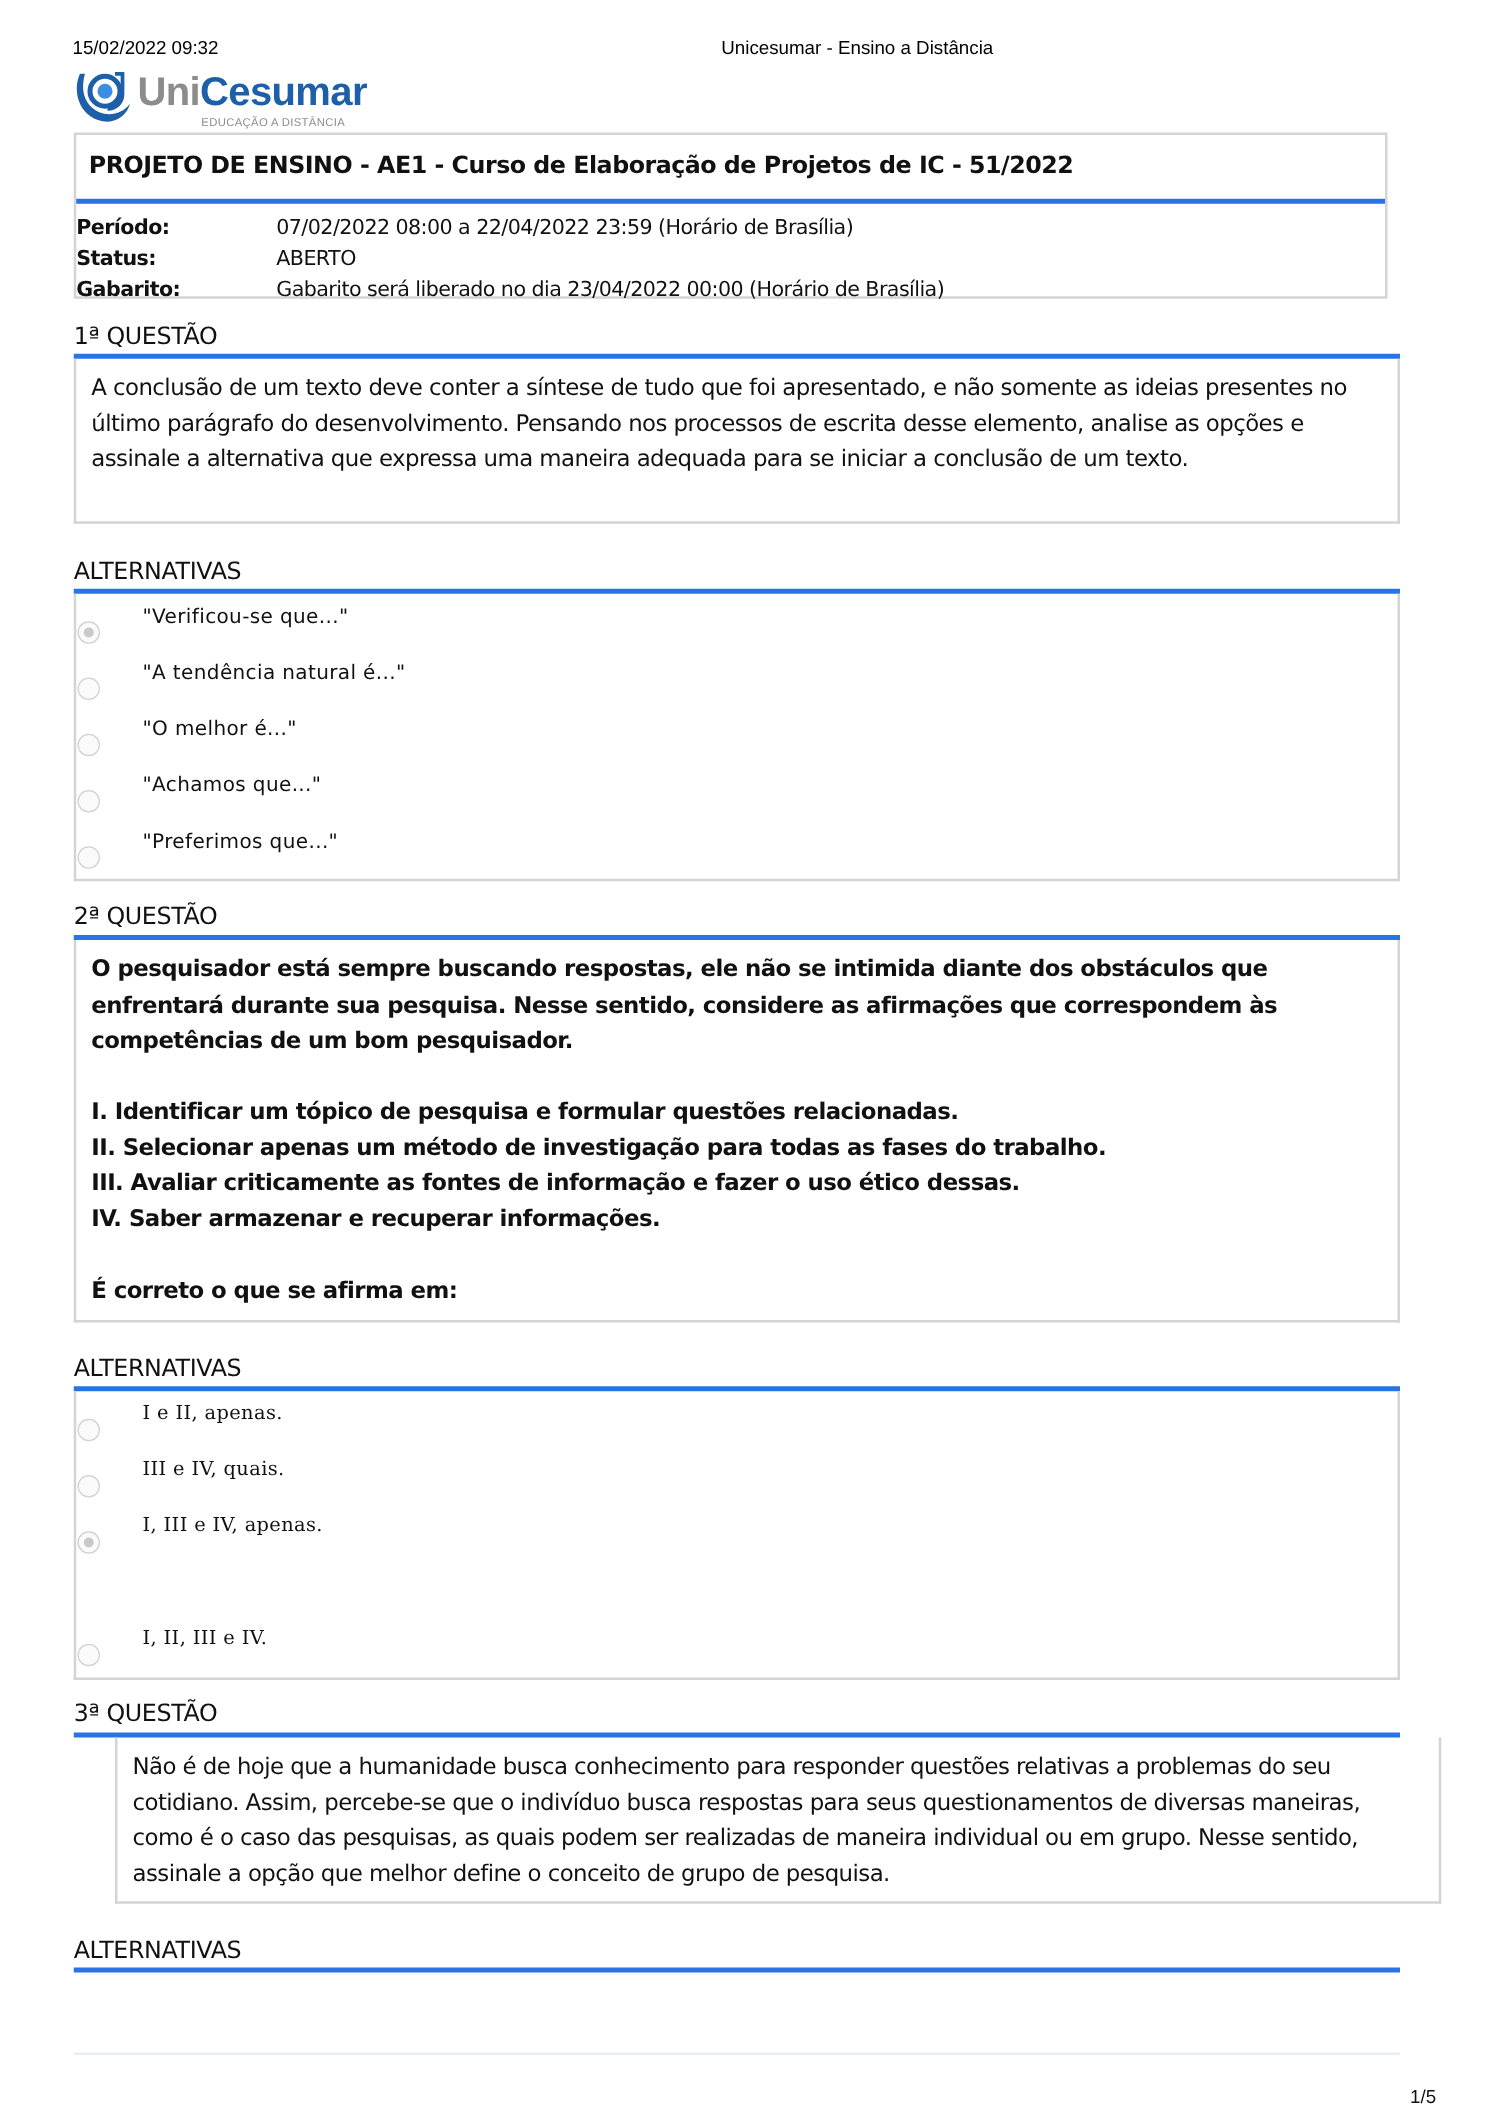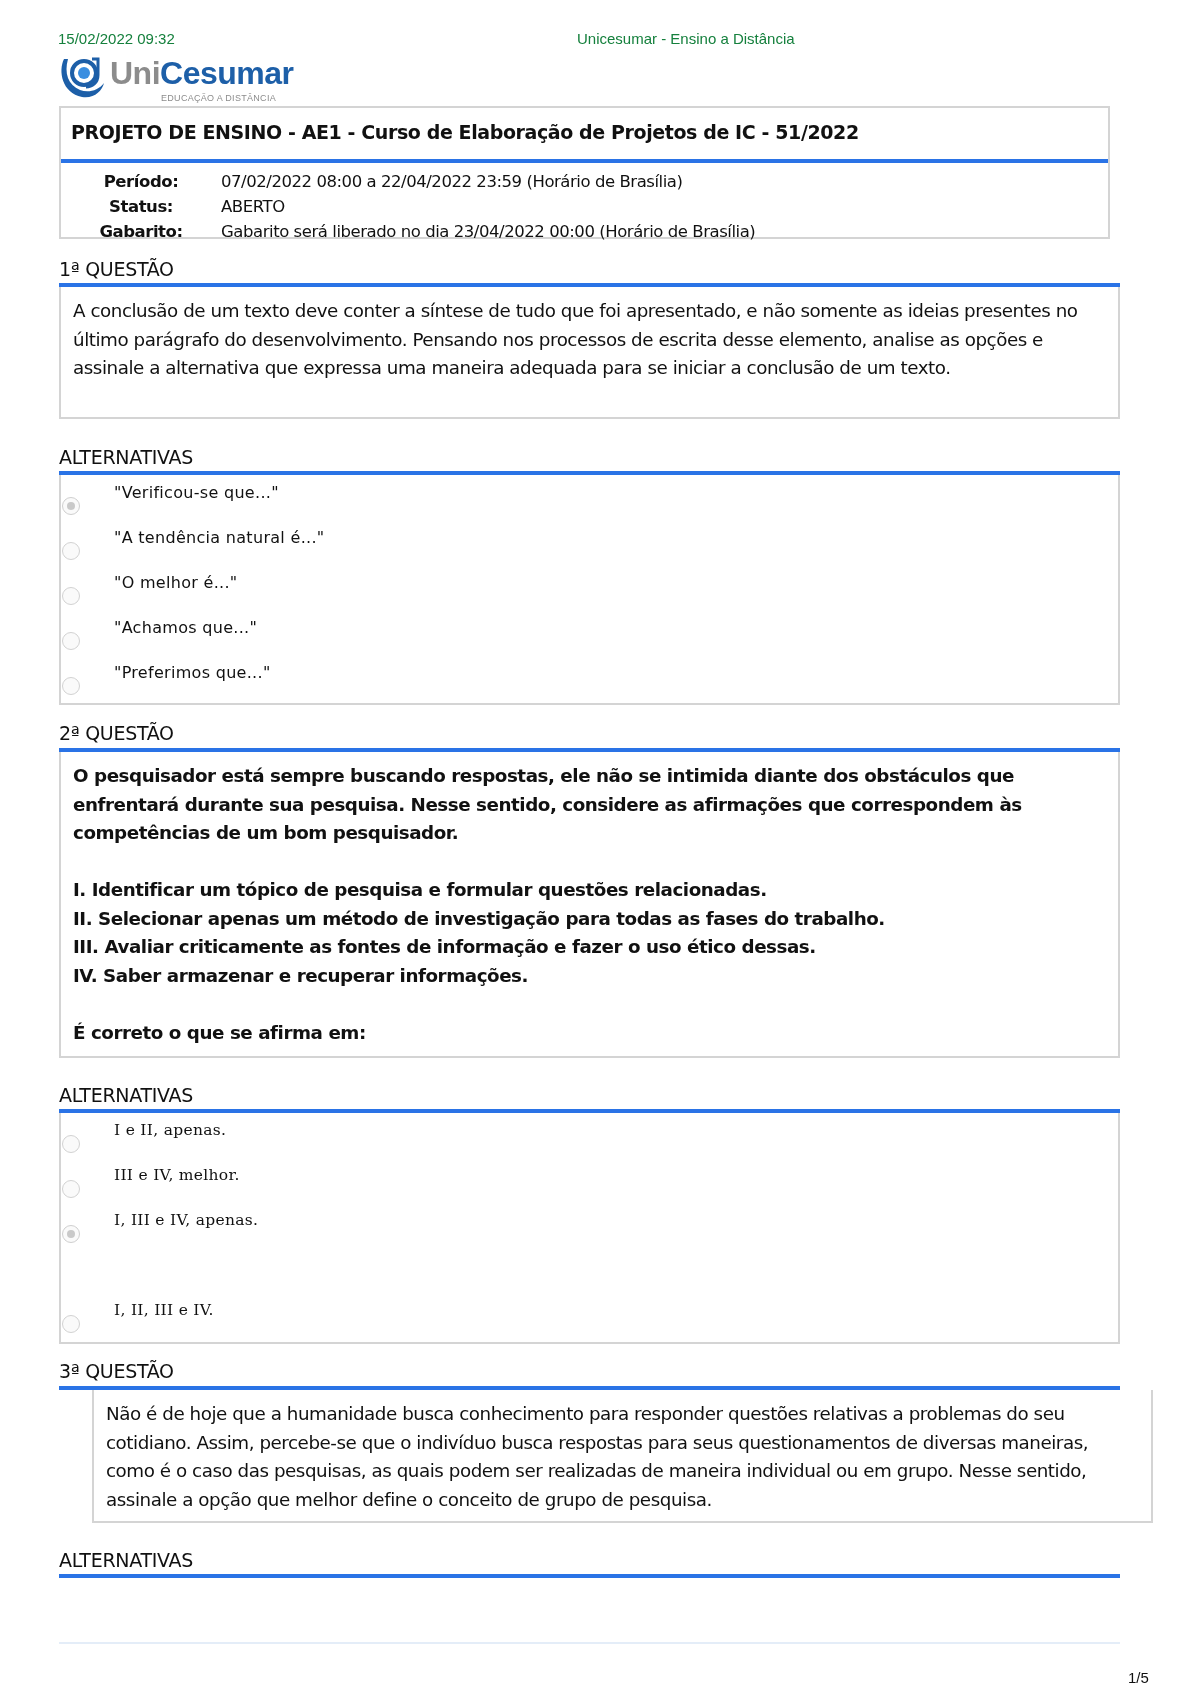--- a/index.html
+++ b/index.html
@@ -1,31 +1,31 @@
 <!DOCTYPE html>
 <html><head>
 <meta charset="utf-8">
 <style>
   html, body { margin:0; padding:0; background:#fff; }
   body { width:1191px; height:1684px; position:relative; overflow:hidden;
          font-family:"DejaVu Sans", sans-serif; color:#111; }
-  .print-header { position:absolute; top:30px; font-family:"Liberation Sans", sans-serif; font-size:15px; color:#15803d; }
+  .print-header { position:absolute; top:30px; font-family:"Liberation Sans", sans-serif; font-size:15px; color:#000000; }
   #ph-date { left:58px; }
   #ph-title { left:577px; }
   .logo { position:absolute; left:58px; top:55px; height:52px; width:240px; }
   .logo svg { position:absolute; left:0; top:0; }
   .logo .brand { position:absolute; left:52px; top:0px; font-family:"Liberation Sans", sans-serif; font-weight:bold; font-size:32px; letter-spacing:-0.5px; }
   .logo .brand .uni { color:#8c8c8c; }
   .logo .brand .ces { color:#1d5fa8; }
   .logo .sub { position:absolute; left:103px; top:38px; font-family:"Liberation Sans", sans-serif; font-size:9px; color:#8c8c8c; letter-spacing:0.3px; }
   .header-box { position:absolute; left:59px; top:106px; width:1051px; height:133px; border:2px solid #d4d4d4; box-sizing:border-box; }
   .header-title { position:absolute; left:10px; top:13px; font-family:"DejaVu Sans", sans-serif; font-weight:bold; font-size:19px; letter-spacing:-0.4px; }
   .header-rule { position:absolute; left:0; right:0; top:51px; height:4px; background:#2a73e6; }
   .meta-row { position:absolute; top:0; font-family:"DejaVu Sans", sans-serif; font-size:16.5px; letter-spacing:-0.45px; white-space:nowrap; }
-  .meta-label { position:absolute; text-align:center; width:160px; left:0; font-weight:bold; }
+  .meta-label { position:absolute; text-align:left; width:160px; left:0; font-weight:bold; }
   .meta-value { position:absolute; left:160px; }
 
   .sec-title { position:absolute; left:59px; font-size:19px; letter-spacing:-0.3px; color:#111; }
   .sec-rule { position:absolute; left:59px; width:1061px; height:4px; background:#2a73e6; }
   .qbox { position:absolute; left:59px; width:1061px; border:2px solid #d4d4d4; border-top:none; box-sizing:border-box; }
   .qtext { margin:10px 12px 8px 12px; font-size:18.3px; line-height:28.5px; letter-spacing:-0.45px; color:#111; }
   .qtext p { margin:0; }
   .qtext .gap { height:28.5px; }
 
   .opt { position:absolute; left:0; height:45px; width:100%; }
@@ -122,21 +122,21 @@
 
 <div class="sec-title" style="top:1084px;">ALTERNATIVAS</div>
 <div class="sec-rule" style="top:1109px;"></div>
 <div class="qbox" style="top:1113px; height:231px;">
   <div class="opt" style="top:8px;">
     <span class="radio"></span>
     <span class="opt-label serif">I e II, apenas.</span>
   </div>
   <div class="opt" style="top:53px;">
     <span class="radio"></span>
-    <span class="opt-label serif">III e IV, melhor.</span>
+    <span class="opt-label serif">III e IV, quais.</span>
   </div>
   <div class="opt" style="top:98px;">
     <span class="radio checked"></span>
     <span class="opt-label serif">I, III e IV, apenas.</span>
   </div>
   <div class="opt" style="top:188px;">
     <span class="radio"></span>
     <span class="opt-label serif">I, II, III e IV.</span>
   </div>
 </div>

